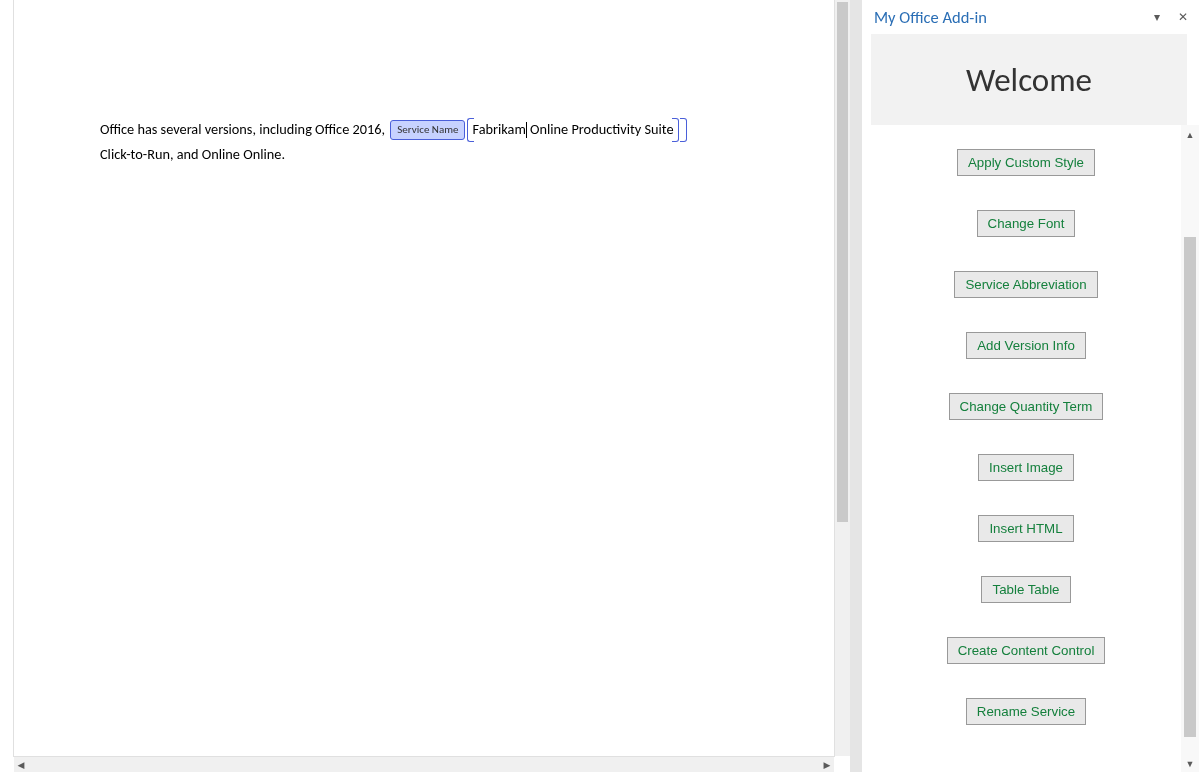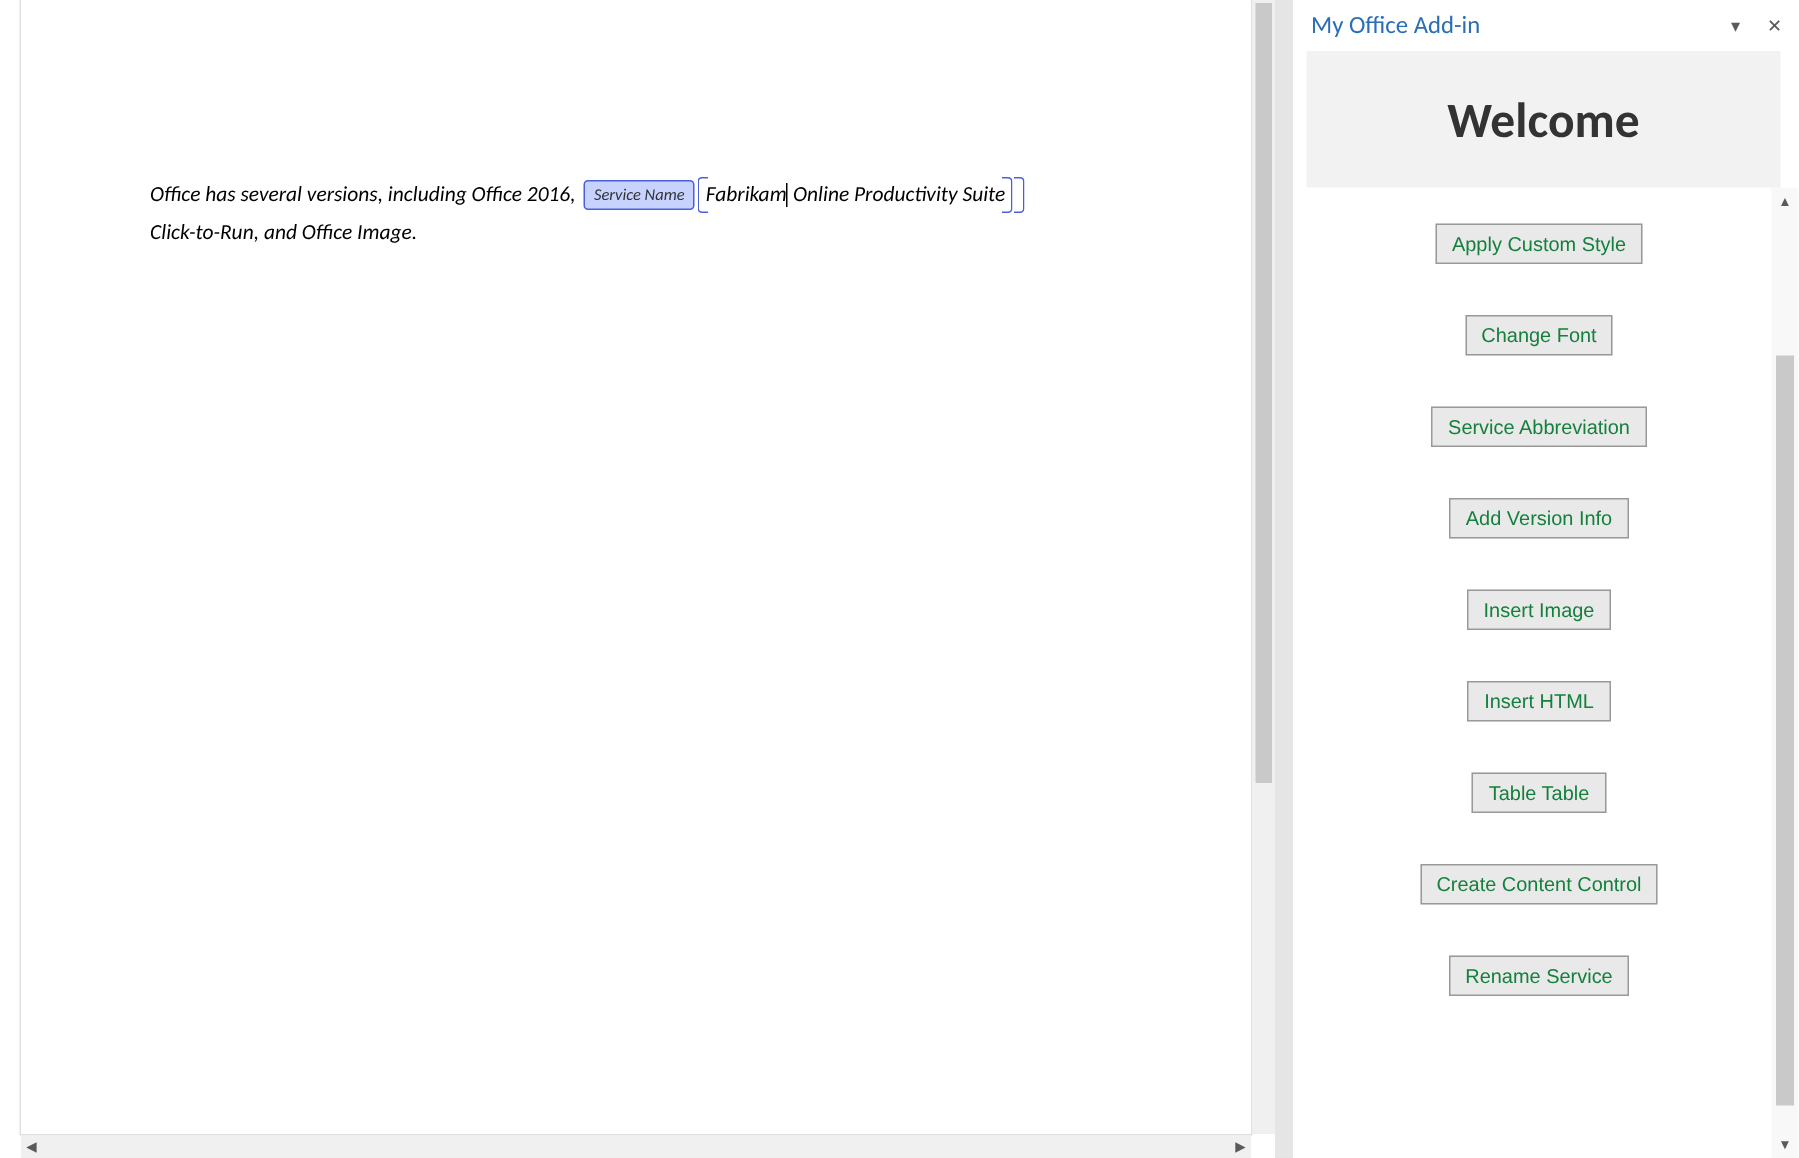--- a/index.html
+++ b/index.html
@@ -32,21 +32,20 @@
       height: 756px;
       background: #fff;
       box-shadow: 0 0 0 1px #e0e0e0;
     }
     .doc-content {
       padding: 118px 86px 0 86px;
       font-size: 14.3px;
       line-height: 1.4;
       color: #000;
       font-family: Calibri, sans-serif;
-      font-style: italic;
     }
     .content-line1 {
       white-space: nowrap;
     }
     .content-control-tag {
       display: inline-block;
       background: #c7d2ff;
       border: 1px solid #4a5fd9;
       border-radius: 3px;
       padding: 1px 6px;
@@ -199,21 +198,21 @@
     .tp-welcome-band {
       background: #f2f2f2;
       height: 91px;
       margin: 0 12px 0 9px;
       display: flex;
       align-items: center;
       justify-content: center;
     }
     .tp-welcome {
       font-size: 33px;
-      font-weight: 700;
+      font-weight: 400;
       color: #333;
     }
     .tp-body-wrap {
       position: relative;
       flex: 1;
       margin: 0 0 0 9px;
       overflow: hidden;
     }
     .tp-scroll {
       position: absolute;
@@ -271,21 +270,21 @@
 
 <div class="container">
 
   <div class="doc-wrap">
     <div class="doc-page">
       <div class="doc-content">
         <div class="content-line1">
           <span>Office has several versions, including Office 2016, </span><span class="content-control-tag">Service Name</span><span class="content-control-bracket open"></span><span>Fabrikam</span><span class="cursor"></span><span> Online Productivity Suite</span><span class="content-control-bracket close"></span><span class="content-control-bracket close2"></span>
         </div>
         <div>
-          <span>Click-to-Run, and Office Image.</span>
+          <span>Click-to-Run, and Online Online.</span>
         </div>
       </div>
     </div>
     <div class="vscroll">
       <div class="thumb"></div>
     </div>
     <div class="hscroll">
       <span class="arrow">◀</span>
       <span class="arrow">▶</span>
     </div>
@@ -302,20 +301,21 @@
     </div>
     <div class="tp-welcome-band">
       <span class="tp-welcome">Welcome</span>
     </div>
     <div class="tp-body-wrap">
       <div class="tp-buttons">
         <button class="tp-btn">Apply Custom Style</button>
         <button class="tp-btn">Change Font</button>
         <button class="tp-btn">Service Abbreviation</button>
         <button class="tp-btn">Add Version Info</button>
+        <button class="tp-btn">Change Quantity Term</button>
         <button class="tp-btn">Insert Image</button>
         <button class="tp-btn">Insert HTML</button>
         <button class="tp-btn">Table Table</button>
         <button class="tp-btn">Create Content Control</button>
         <button class="tp-btn">Rename Service</button>
       </div>
       <div class="tp-scroll">
         <div class="arrow-up">▲</div>
         <div class="tp-thumb"></div>
         <div class="arrow-down">▼</div>

